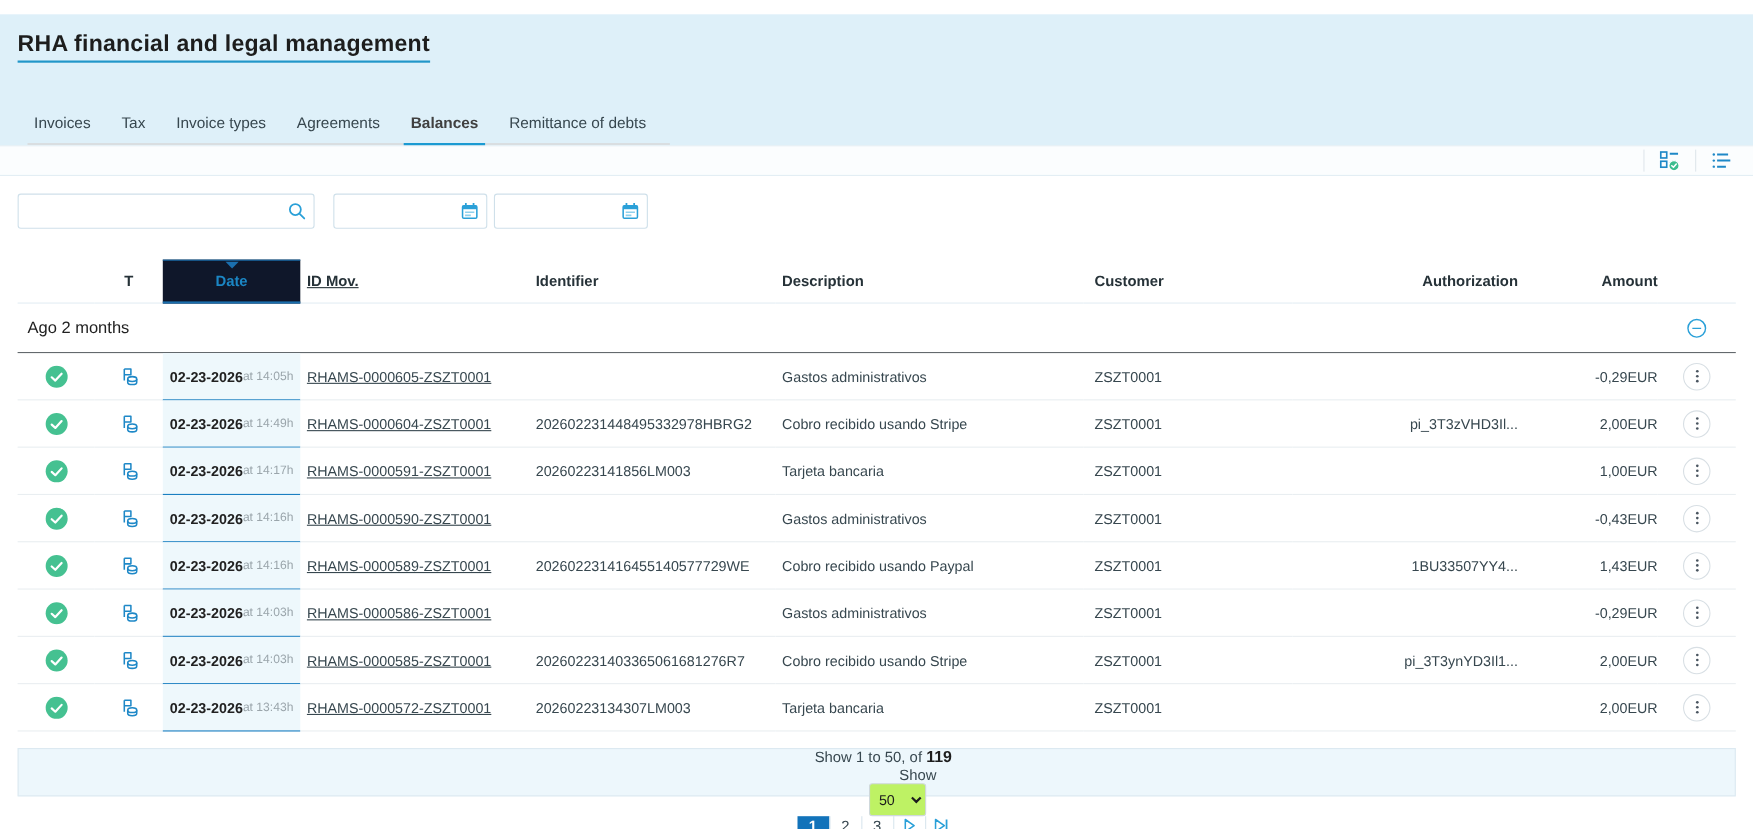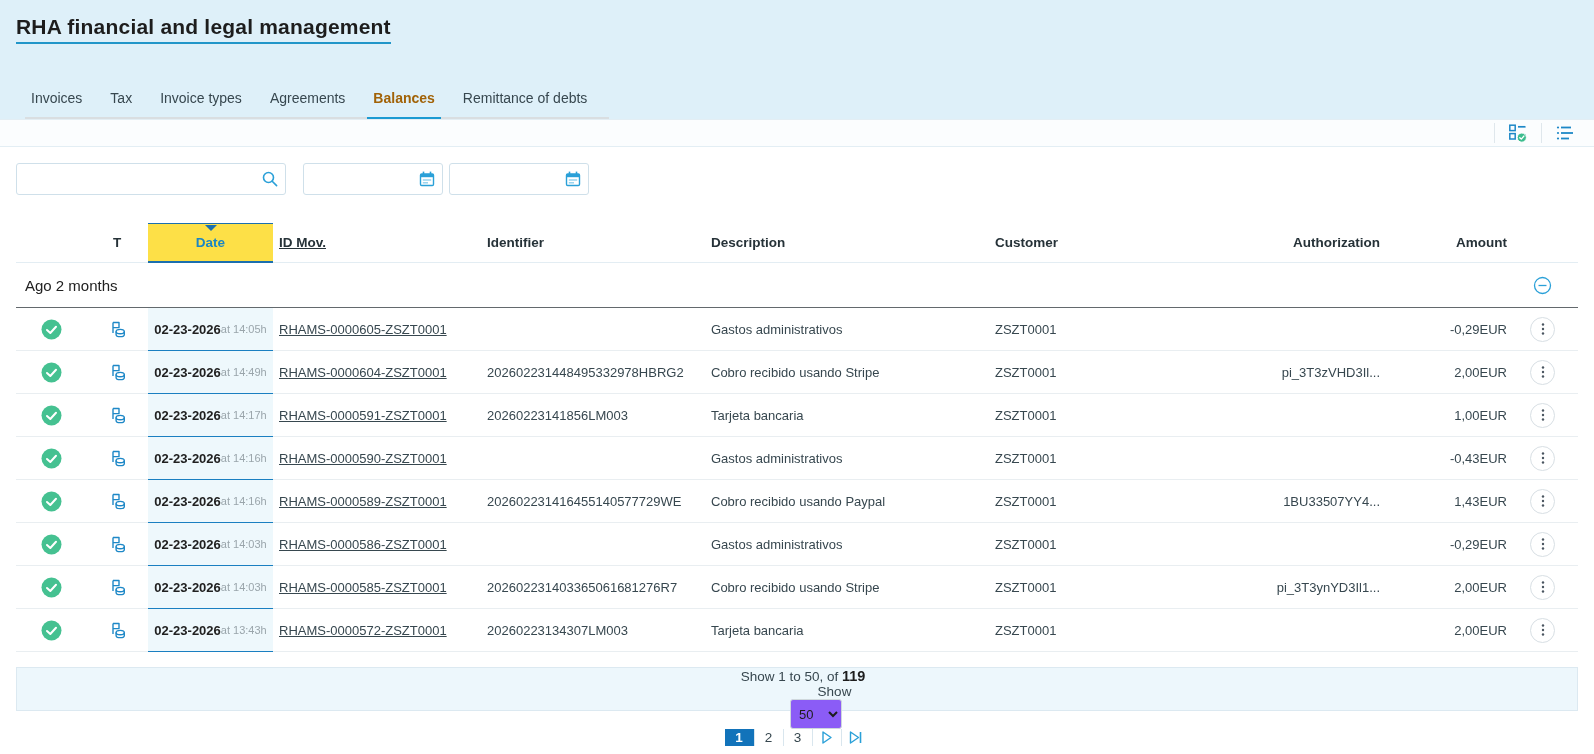--- a/index.html
+++ b/index.html
@@ -1,27 +1,27 @@
 <!DOCTYPE html>
 <html><head>
 <meta charset="utf-8">
 <style>
   * { box-sizing: border-box; margin: 0; padding: 0; }
   html,body { width:1594px; height:754px; overflow:hidden;
     font-family:"Liberation Sans", sans-serif; background:#ffffff; }
 
   
-  .top { background:#def0f9; padding:15px 16px 0; }
+  .top { background:#def0f9; padding:15px 16px 0;margin-top:13px; }
   .page-title { display:inline-block; font-size:21px; font-weight:bold; color:#1d1d1d;
     border-bottom:2px solid #2196c9; padding-bottom:3px; letter-spacing:.2px; }
   .tabs { display:flex; width:fit-content; margin:38px 0 0 9px;
     border-bottom:2px solid #d9dee1; }
   .tab { font-size:14px; color:#37474f; padding:8px 6px 11px; margin-right:16px;
     cursor:pointer; border-bottom:2px solid transparent; margin-bottom:-2px; white-space:nowrap; }
-  .tab.active { color:#a16207; font-weight:bold; border-bottom-color:#1b9ad2; }
+  .tab.active { color:#404040; font-weight:bold; border-bottom-color:#1b9ad2; }
 
   
   .toolbar { height:28px; background:#fbfdfe; border-top:1px solid #e3eef4;
     border-bottom:1px solid #e3eef4; display:flex; justify-content:flex-end; align-items:center;
     padding-right:18px; }
   .toolbar .divider { width:1px; height:20px; background:#dfe7ec; margin:0 12px; }
   .tool-icon { width:22px; height:22px; display:flex; align-items:center; justify-content:center; cursor:pointer; }
 
   
   .main { background:#fff; padding:16px 16px 0; }
@@ -45,21 +45,21 @@
   .col-idmov { width:197px; padding-left:6px;text-decoration:underline; }
   .col-ident { width:235px; padding-left:17px; }
   .col-desc  { width:280px; padding-left:6px; }
   .col-cust  { width:190px; padding-left:10px; }
   .col-auth  { width:215px; justify-content:flex-end; padding-right:10px;text-align:center; }
   .col-amt   { width:117px; justify-content:flex-end; }
   .col-act   { flex:1; justify-content:center; }
 
   .thead { height:40px; font-size:13.5px; font-weight:bold; color:#263238; }
   .thead > div { border-bottom:1px solid #e3edf3; }
-  .th-date { position:relative; background:#fde047; border-top:1px solid #1b6fae;
+  .th-date { position:relative; background:#0f172a; border-top:1px solid #1b6fae;
     border-bottom:2px solid #1b6fae !important; color:#1b86c4; cursor:pointer; }
   .sort-caret { position:absolute; top:1px; left:50%; transform:translateX(-50%);
     width:0; height:0; border-left:6px solid transparent; border-right:6px solid transparent;
     border-top:6px solid #1b6fae; }
 
   .group-row { height:45px; border-bottom:1px solid #63696d; display:flex; align-items:center; }
   .group-label { font-size:15px; color:#212121; margin-left:9px; flex:1; }
   .group-collapse { width:71px; display:flex; justify-content:center; cursor:pointer; }
 
   .drow { height:43px; }
@@ -73,21 +73,21 @@
     background:#fff; display:flex; align-items:center; justify-content:center; cursor:pointer; }
 
   
   .footer { margin:15px 0 0; background:#edf7fc; border:1px solid #dce9f1;
     height:44px; display:flex; align-items:center; font-size:13.5px; color:#37474f;flex-direction:column; }
   .range-text { margin-left:12px; }
   .range-text b { font-size:14.5px; color:#1d1d1d; }
   .show-label { margin-left:75px; }
   .size-select-wrap { margin-left:38px; position:relative; }
   .size-select-wrap select { width:52px; height:30px; border:1px solid #cfd8dc; border-radius:3px;
-    background:#8b5cf6; font-size:13px; color:#1d1d1d; padding:0 4px; font-family:"Liberation Sans",sans-serif; }
+    background:#bef264; font-size:13px; color:#1d1d1d; padding:0 4px; font-family:"Liberation Sans",sans-serif; }
   .footer-spacer { flex:1; }
   .pager { display:flex; height:100%; }
   .pcell { width:29px; display:flex; align-items:center; justify-content:center;
     border-left:1px solid #d9e6ee; cursor:pointer; color:#37474f; }
   .pcell.active { background:#1273ba; color:#fff; font-weight:bold; border-left:none; width:29px; }
 </style>
 </head>
 <body>
 
 <div class="top">

